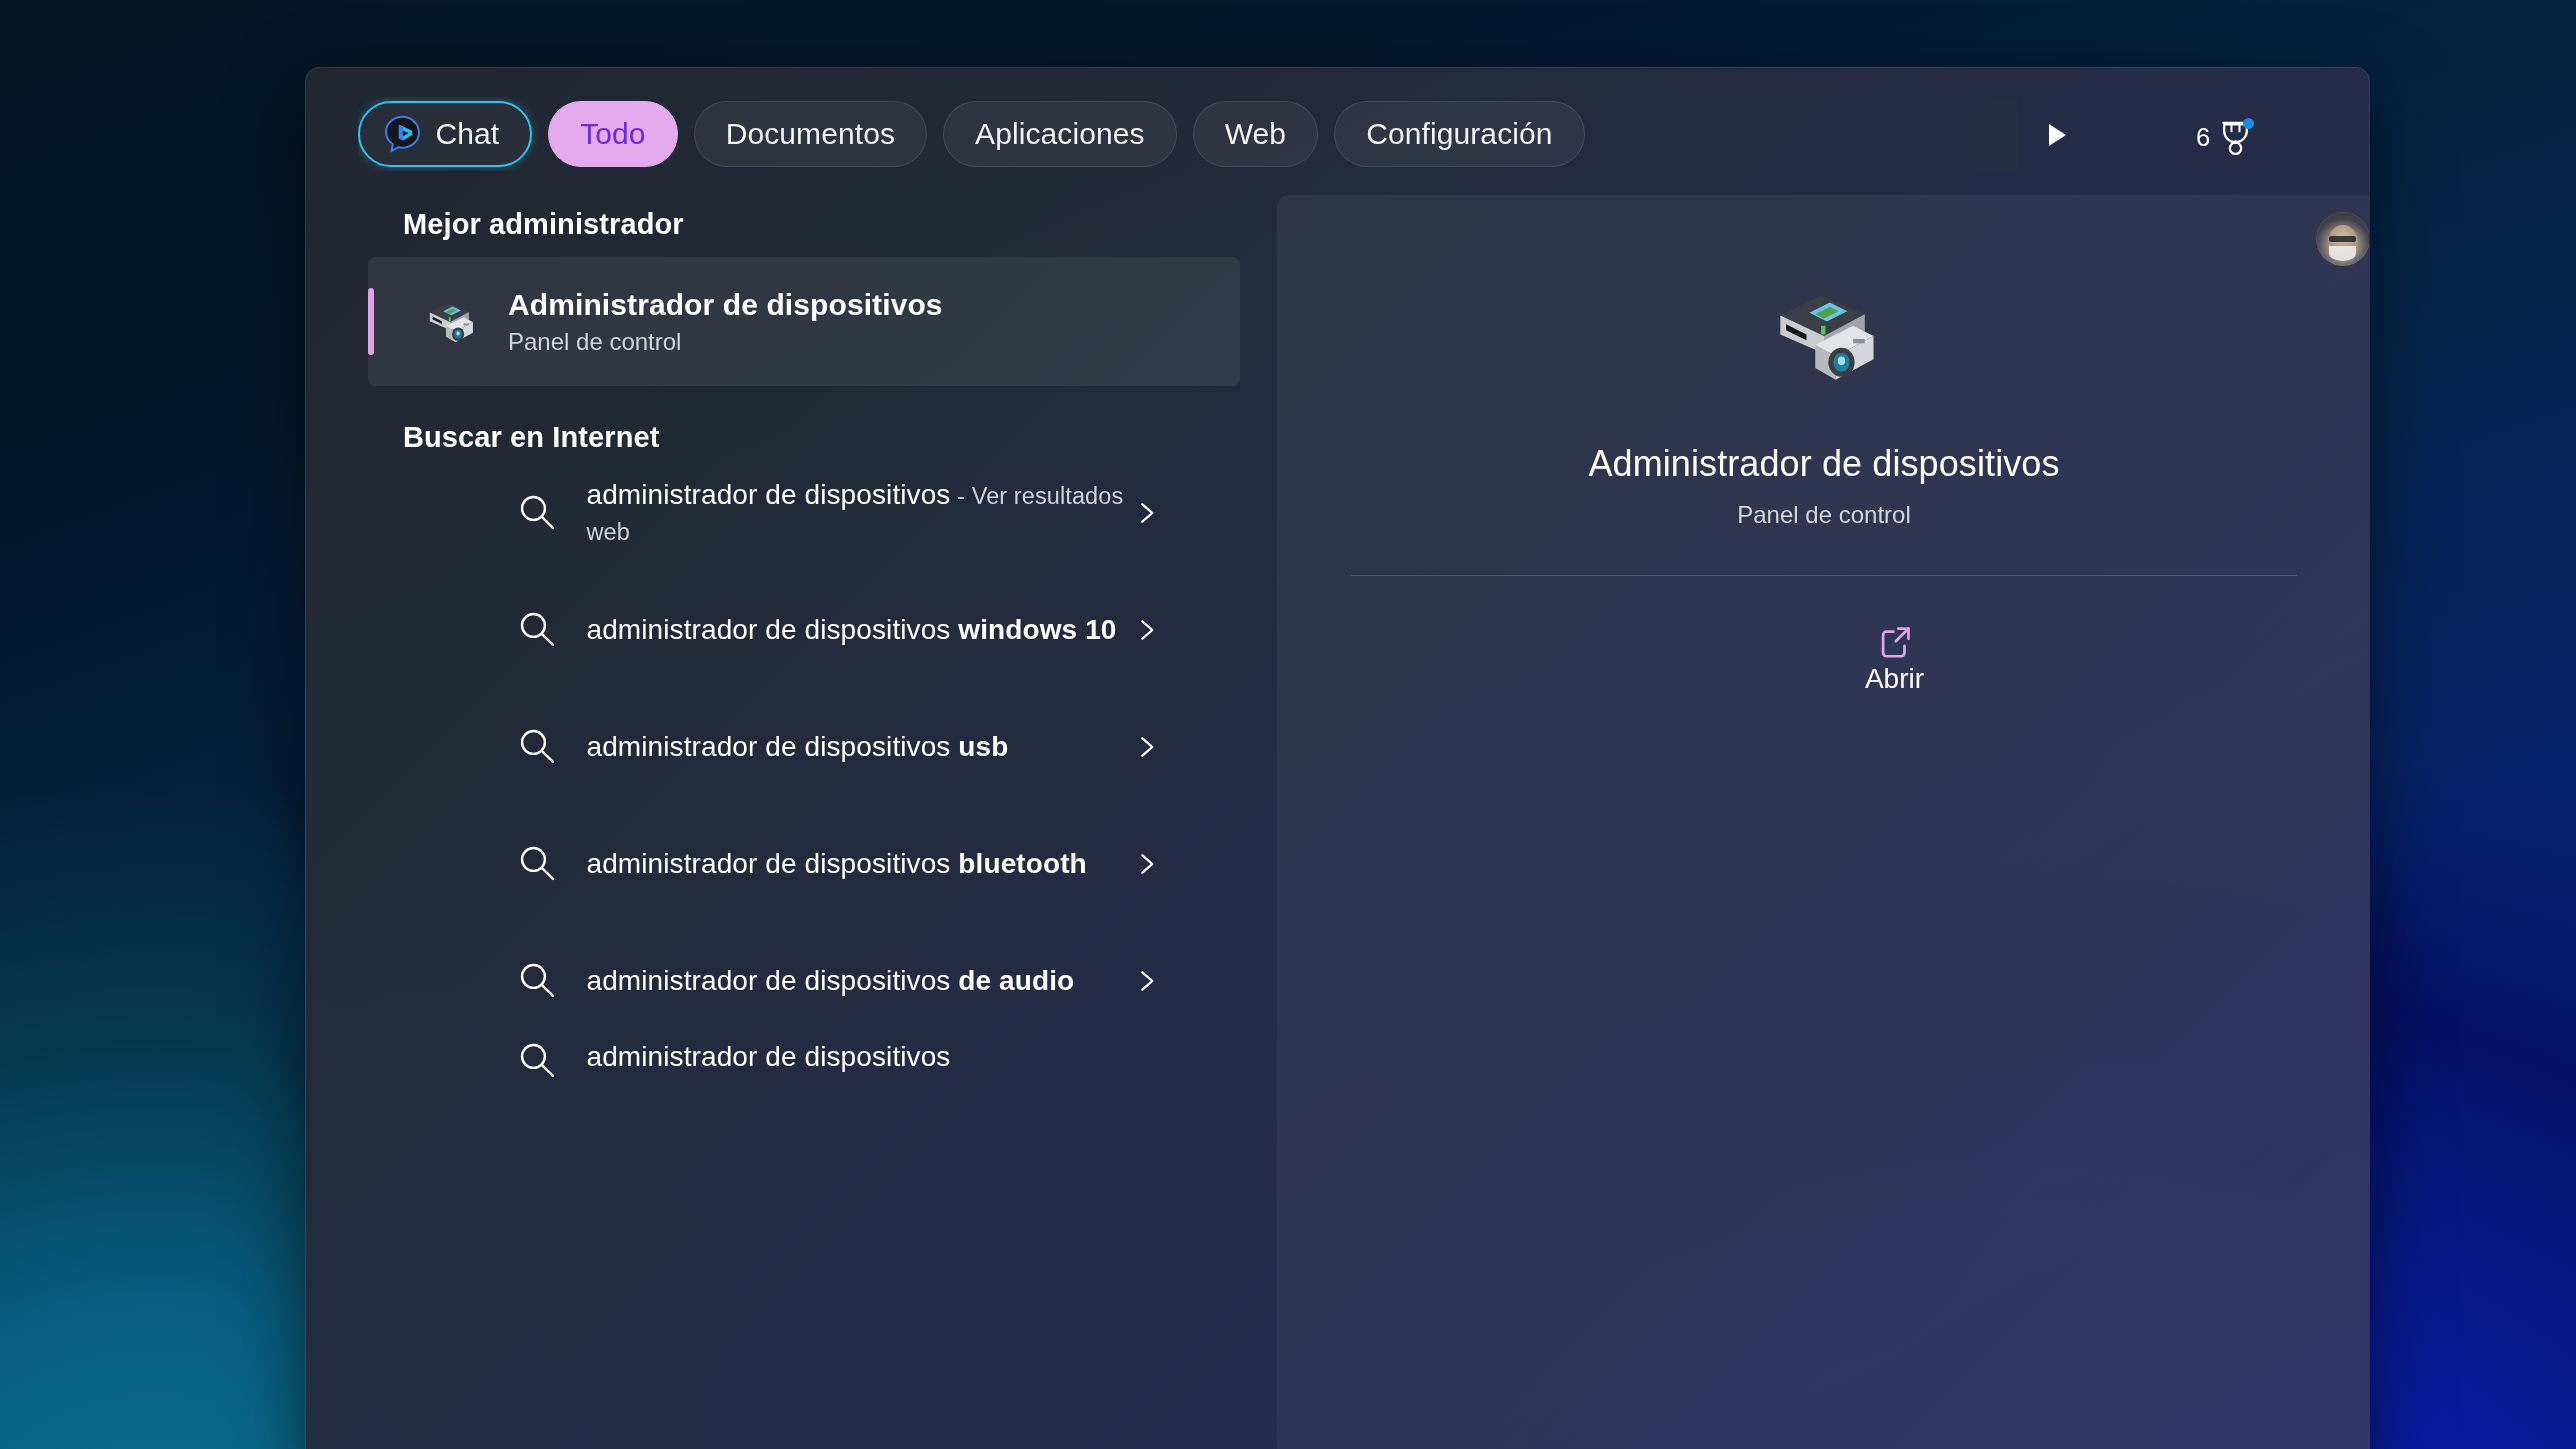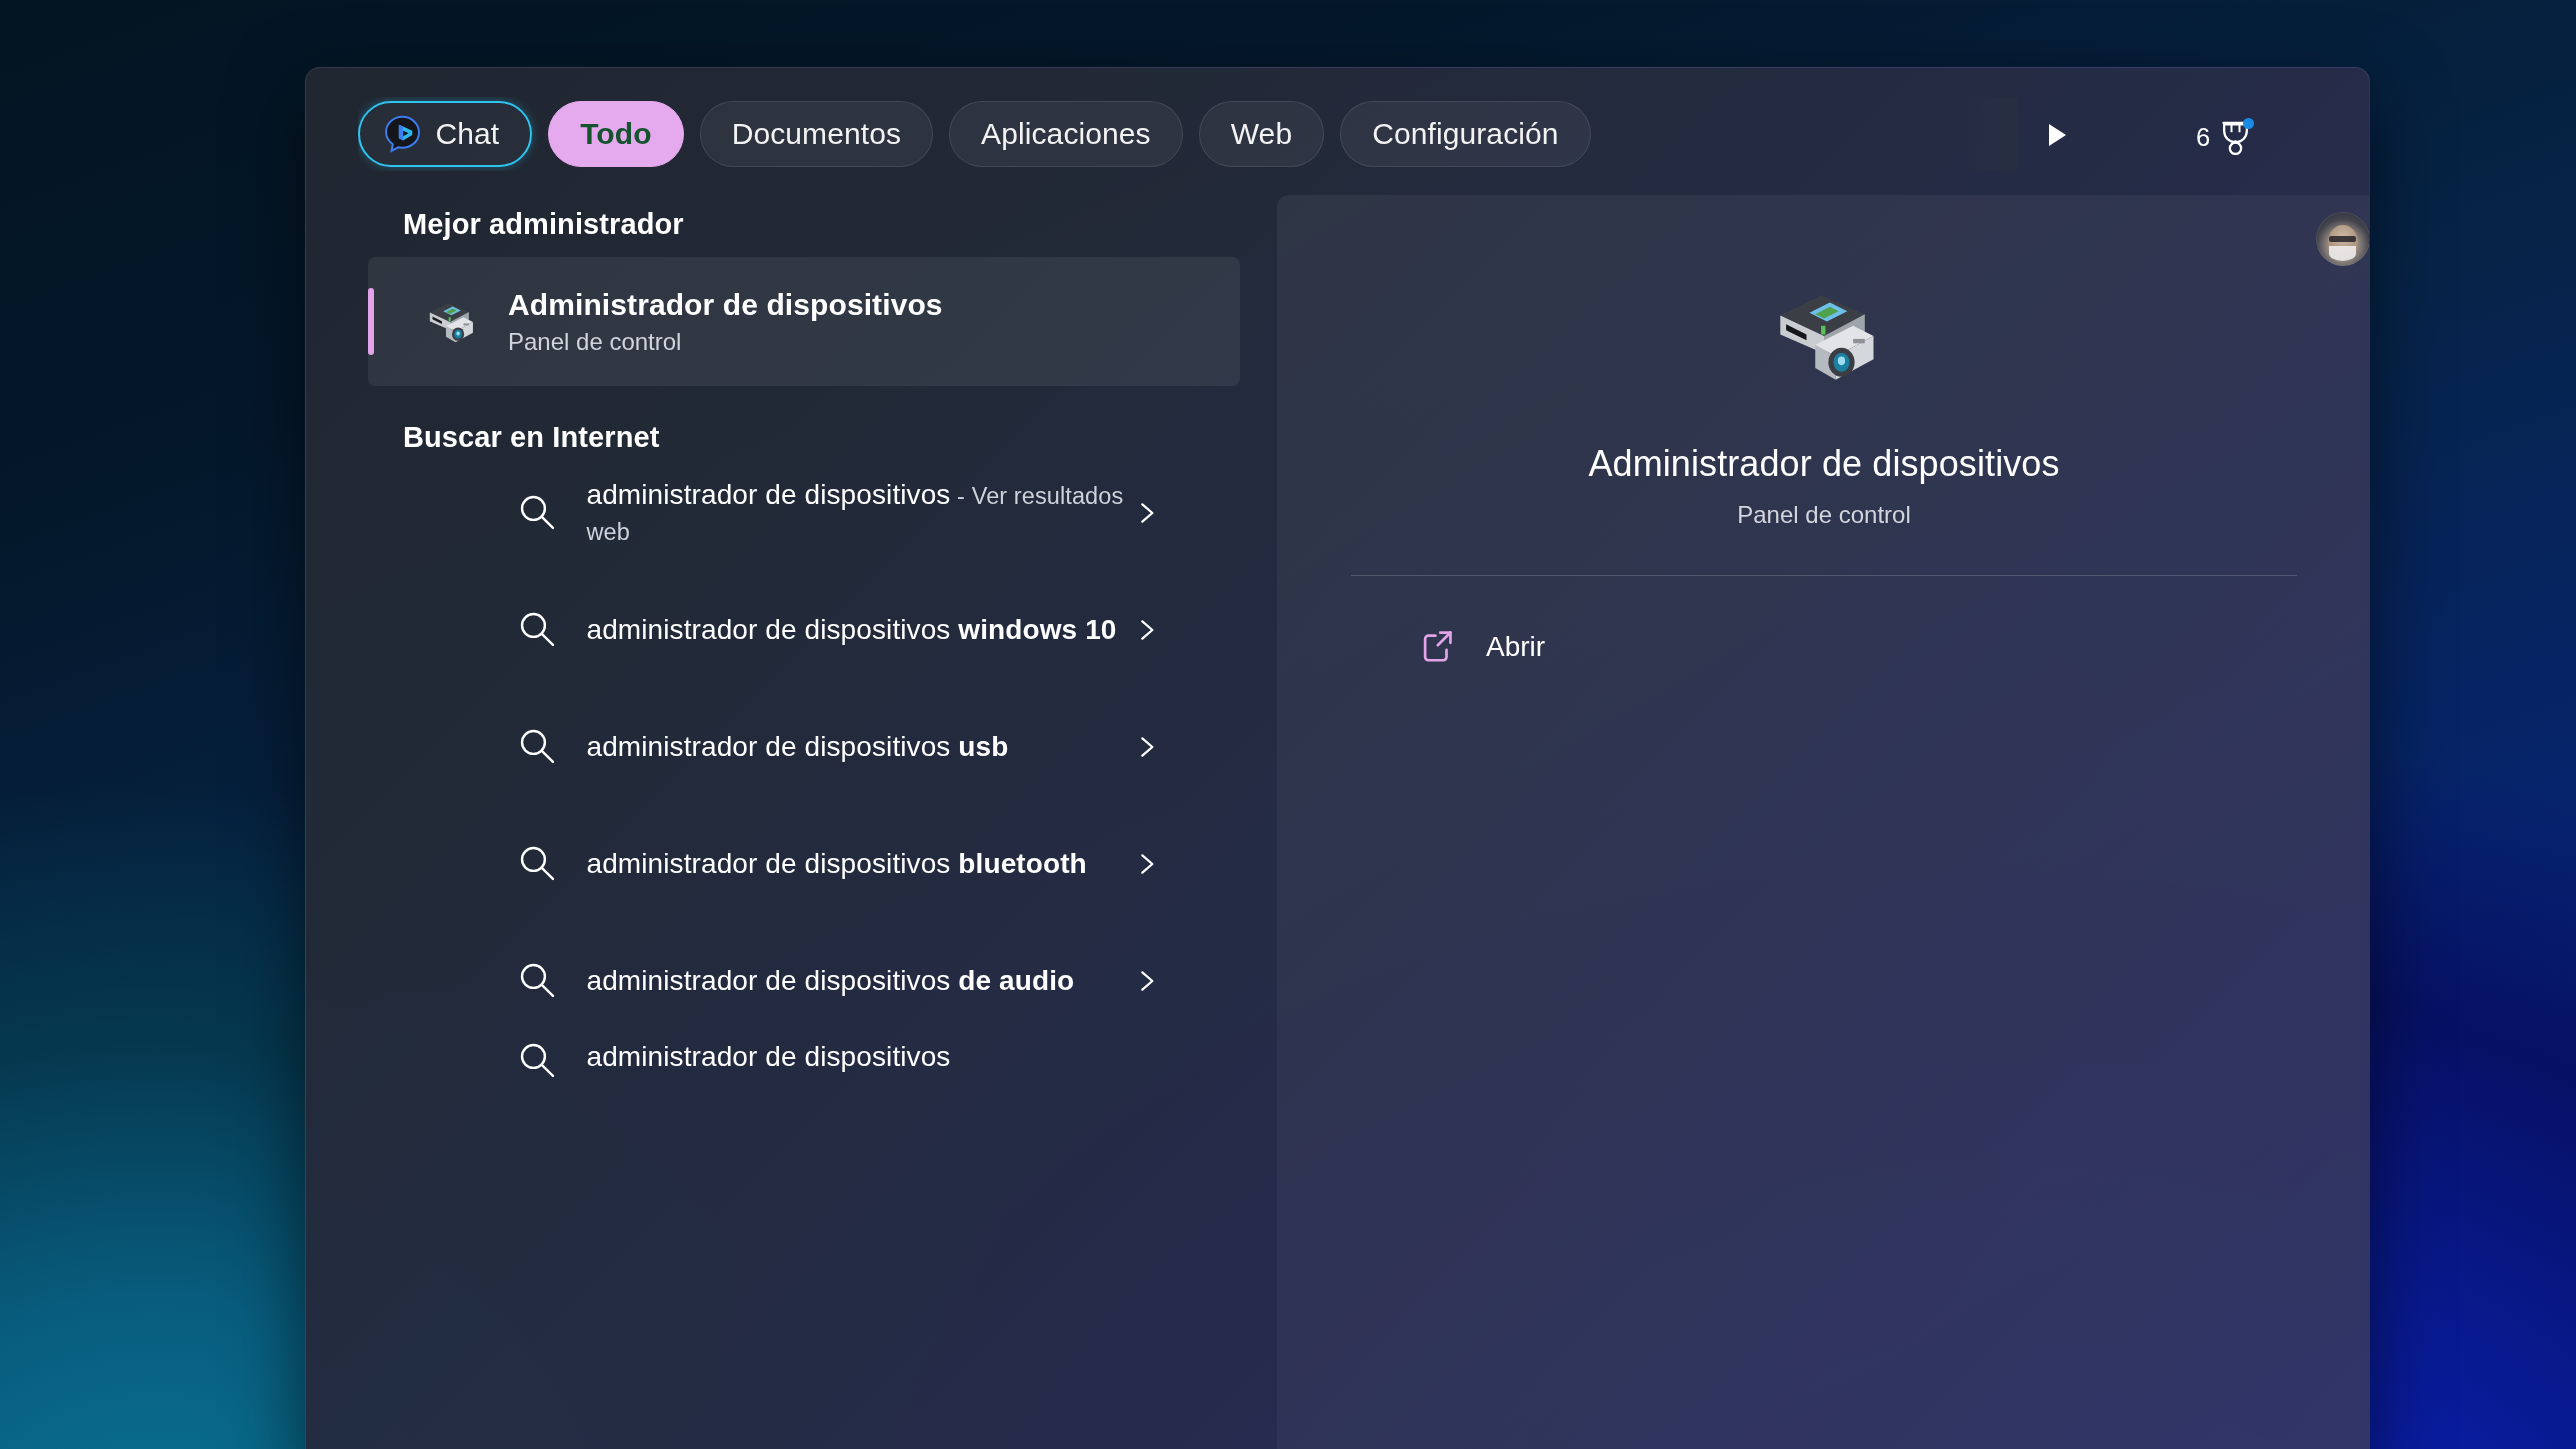--- a/index.html
+++ b/index.html
@@ -54,22 +54,22 @@
   }
   .chip.chat {
     background: rgba(255,255,255,0.035);
     border:2px solid #2ec4f0;
     box-shadow: 0 0 9.4px rgba(46,196,240,0.35);
     padding-left:23px;
   }
   .chip.active {
     background:#e5a9ee;
     border-color:#e5a9ee;
-    color:#14532d;
-    font-weight:700;
+    color:#6d28d9;
+    font-weight:400;
   }
   .bing-chat-glyph { width:39px; height:39px; flex:0 0 auto; }
 
   #tab-fade {
     position:absolute; left:1657px; top:29px;
     width:54px; height:74px;
     background: linear-gradient(90deg, rgba(40,46,64,0) 0%, rgba(40,46,66,0.9) 55%, rgba(40,46,66,1) 100%);
     pointer-events:none;
   }
 
@@ -192,22 +192,23 @@
   #preview .p-sub {
     margin-top:16px; text-align:center;
     font-size:24px; color:#d3d5dd;
   }
   #preview .divider {
     margin:46px auto 0; width:946px; height:1.3px;
     background: rgba(255,255,255,0.17);
   }
   #preview .action {
     margin:47px 0 0 141px;
-    display:flex; align-items:center; gap:30px;
+    display:flex; align-items:center; 
     height:47px;
+    flex-direction:column;
   }
   #preview .action .label { font-size:28px; color:#ffffff; }
 </style>
 </head>
 <body>
 
 <div id="search-window">
 
   <div id="tabbar">
 

